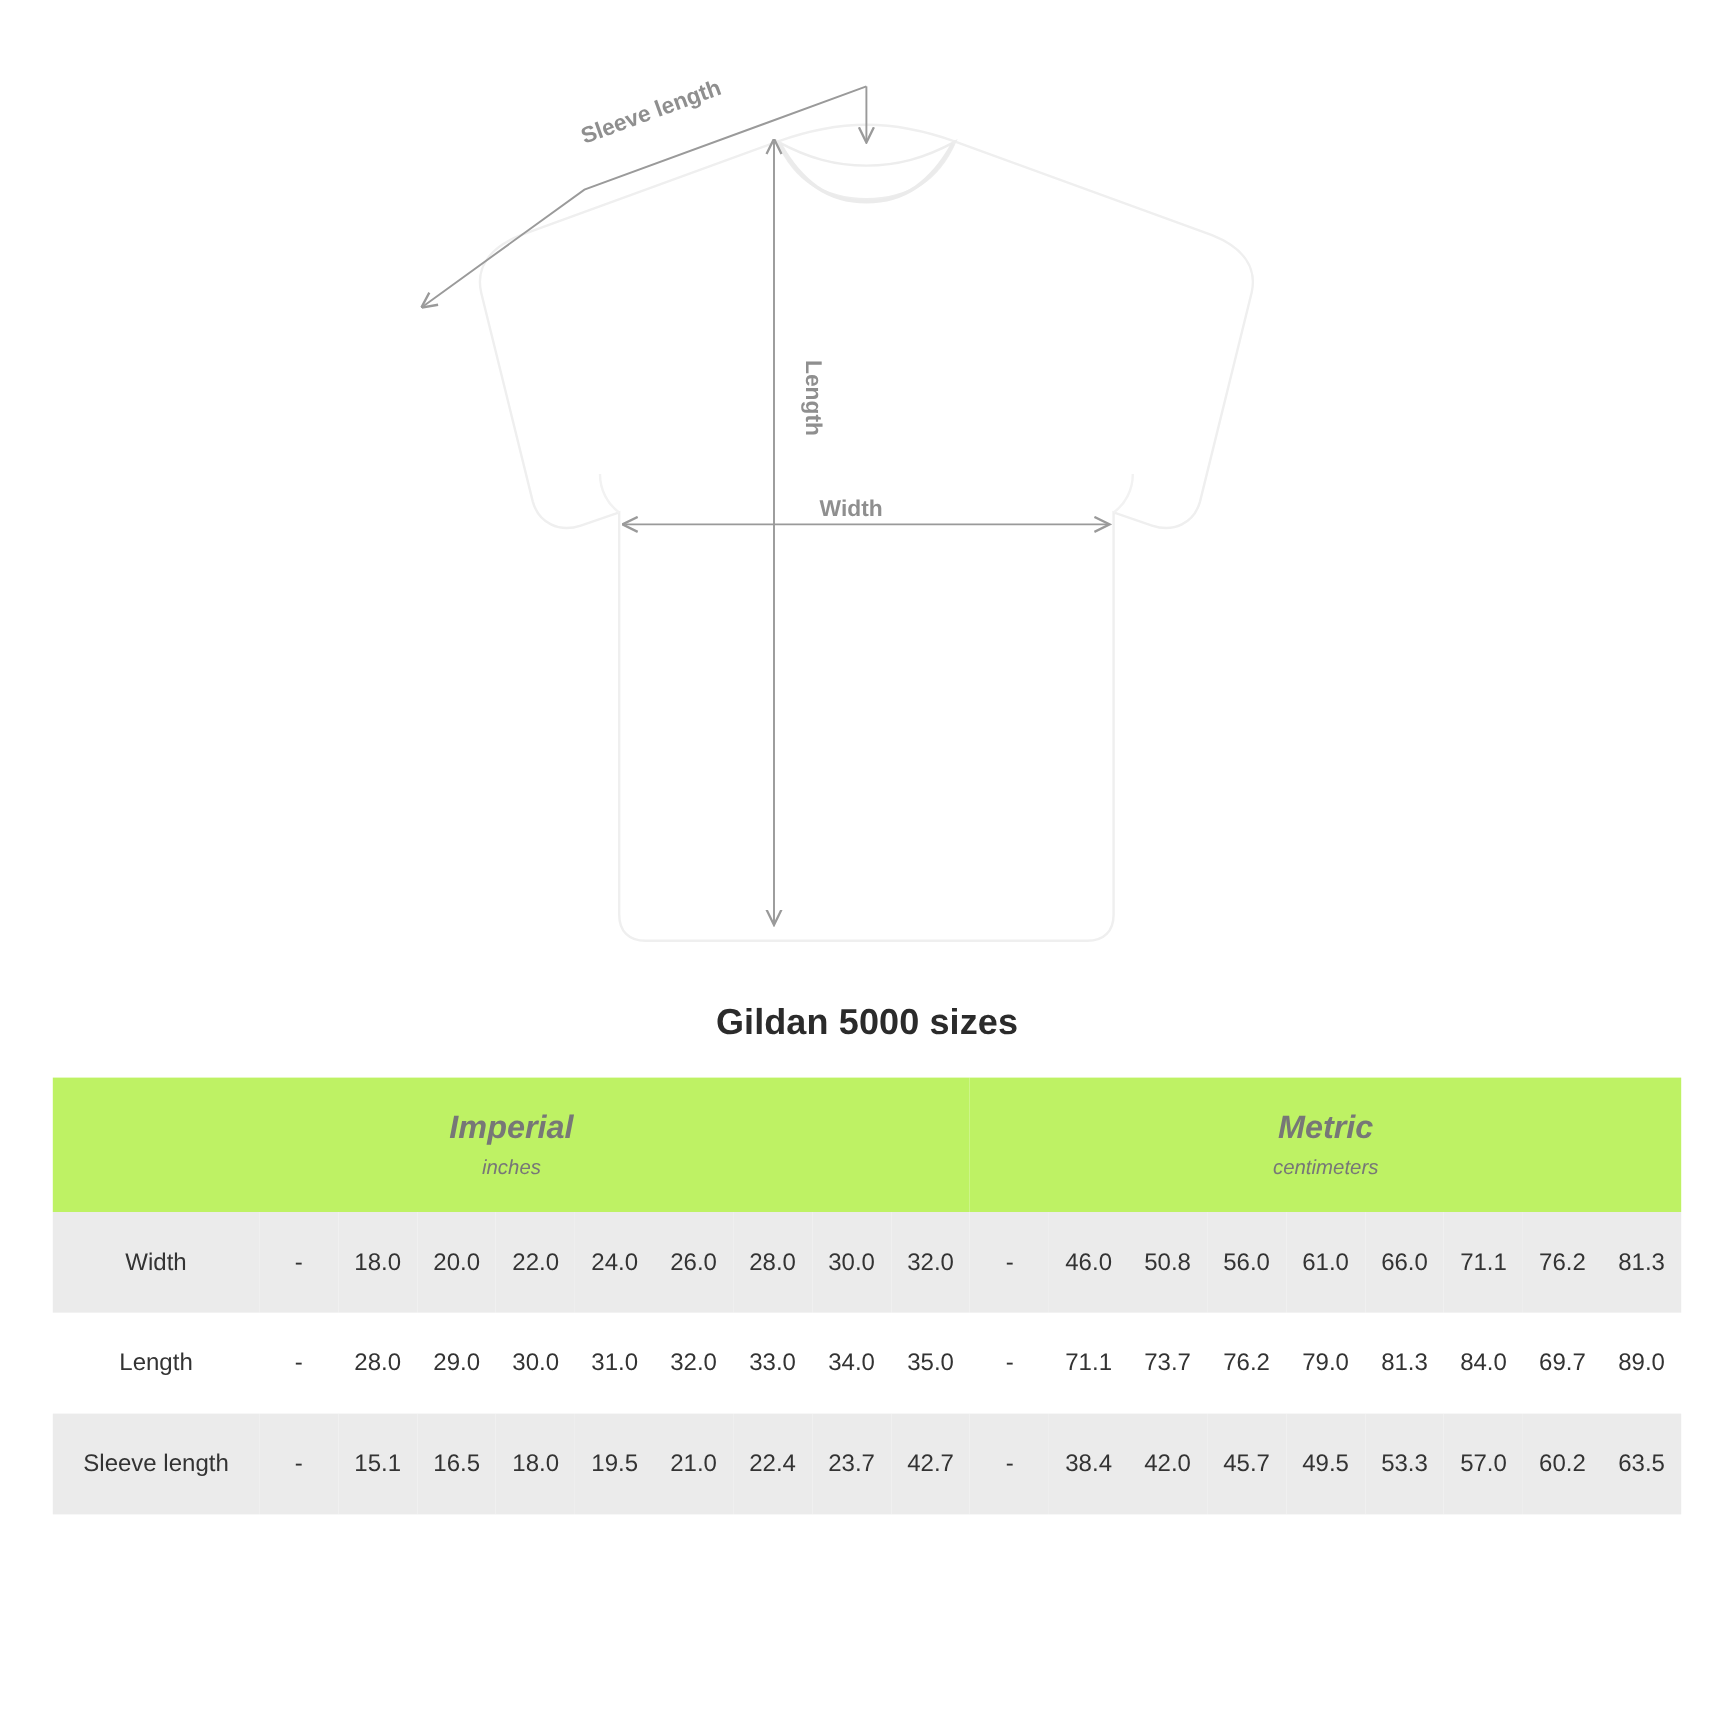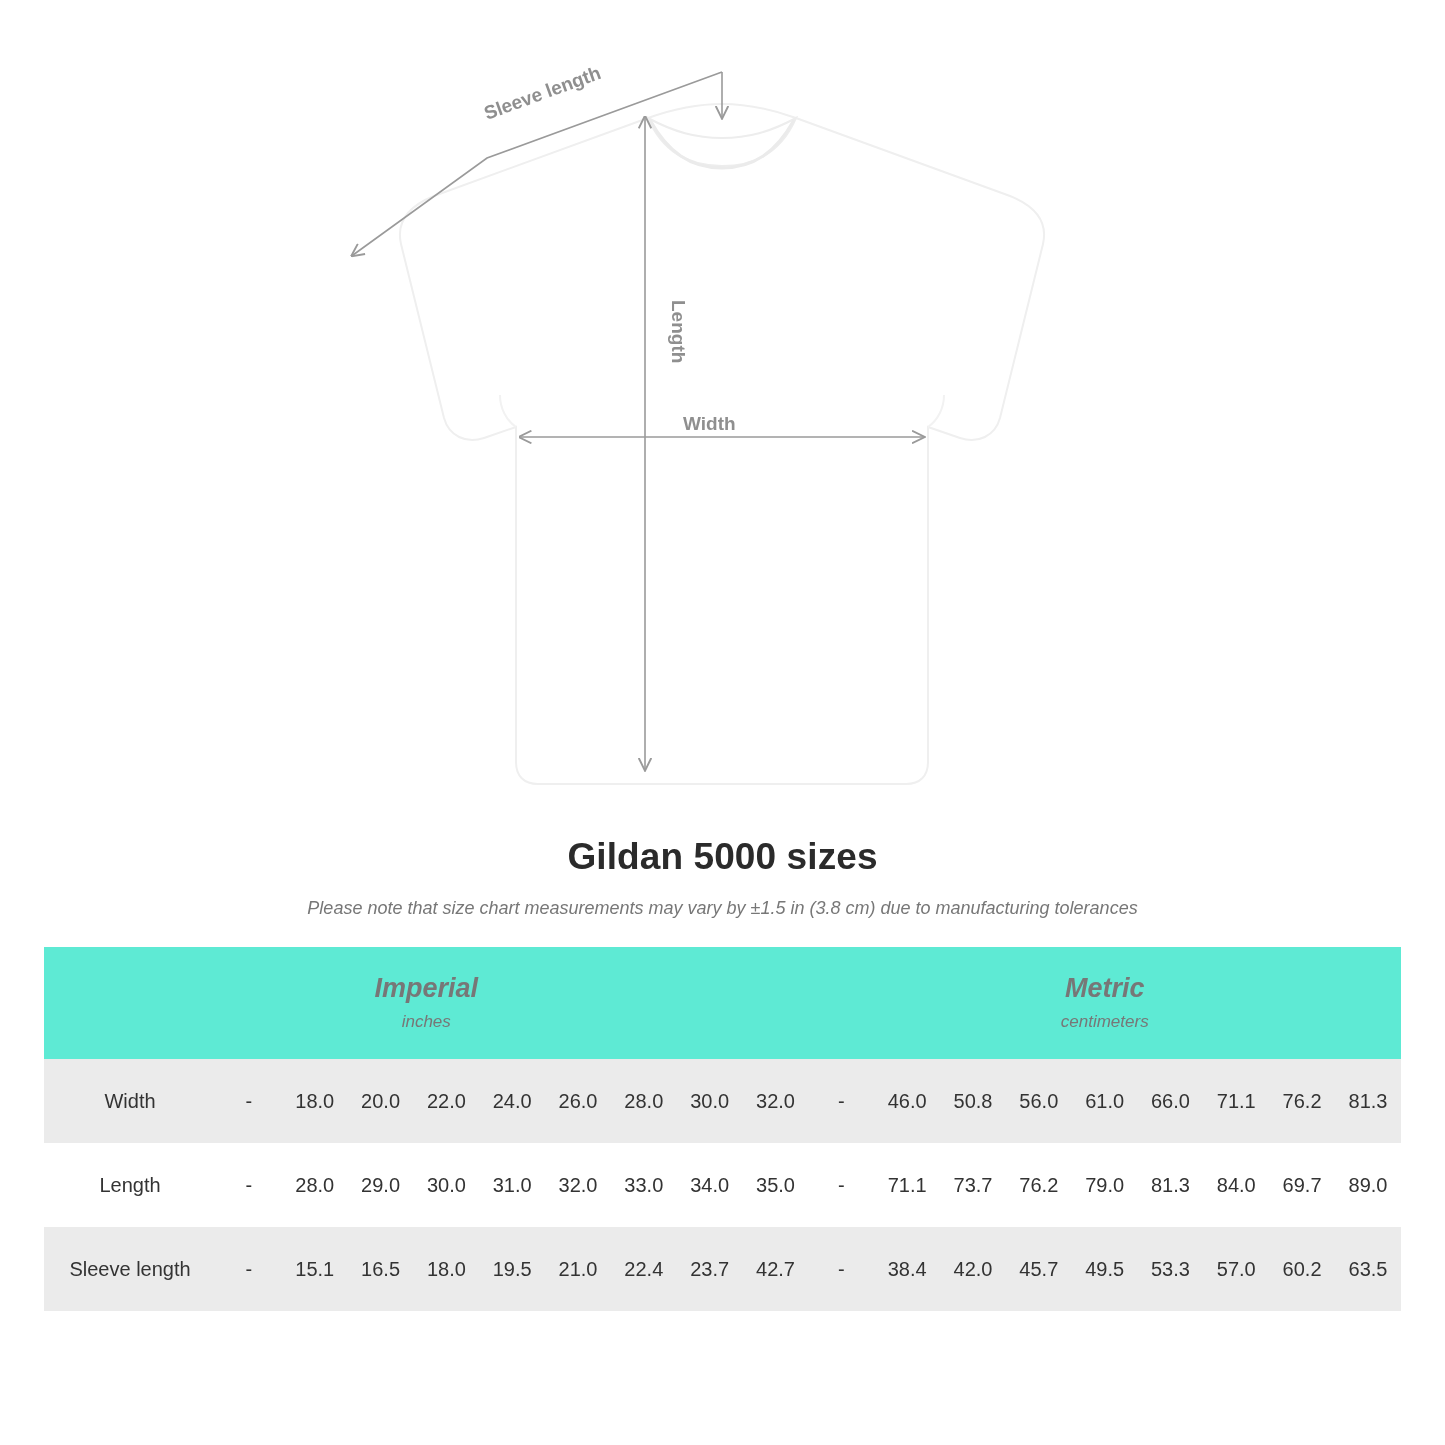--- a/index.html
+++ b/index.html
@@ -30,21 +30,21 @@
   .illustration svg {
     display: block;
   }
 
   
   .title-block {
     text-align: center;
     margin-top: 6px;
   }
   .chart-title {
-    font-size: 37px;
+    font-size: 30px;
     font-weight: bold;
     color: #2b2b2b;
     letter-spacing: 0.1px;
   }
   .chart-note {
     font-size: 18px;
     font-style: italic;
     color: #777777;
     margin-top: 20px;
   }
@@ -59,21 +59,21 @@
     table-layout: fixed;
   }
   table.size-table td,
   table.size-table th {
     text-align: center;
     vertical-align: middle;
     font-weight: normal;
     padding: 0;
   }
   .unit-row td {
-    background: #5eead4;
+    background: #bef264;
     height: 112px;
     margin-top: 24px;
   }
   .unit-name {
     font-size: 27px;
     font-style: italic;
     font-weight: bold;
     color: #777777;
     line-height: 1.1;
   }
@@ -168,21 +168,20 @@
 
       <g stroke="#9a9a9a" stroke-width="1.6" fill="none">
         <path d="M521,437 L924,437" marker-start="url(#arrowStart)" marker-end="url(#arrowEnd)"></path>
       </g>
       <text x="683" y="430" font-family="Liberation Sans, sans-serif" font-size="19" font-weight="bold" fill="#8f8f8f">Width</text>
     </svg>
   </div>
 
   <div class="title-block">
     <div class="chart-title">Gildan 5000 sizes</div>
-    <div class="chart-note">Please note that size chart measurements may vary by ±1.5 in (3.8 cm) due to manufacturing tolerances</div>
   </div>
 
   <div class="table-wrap">
     <table class="size-table">
       <colgroup>
         <col class="col-label">
         <col class="col-cell">
           <col class="col-cell">
           <col class="col-cell">
           <col class="col-cell">

